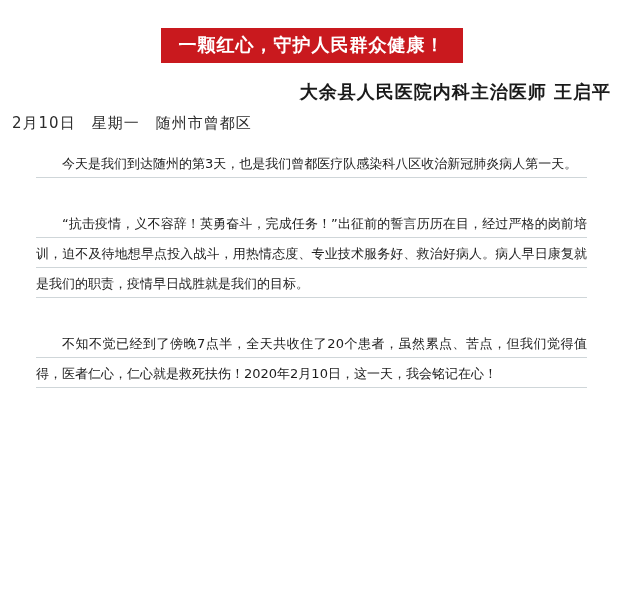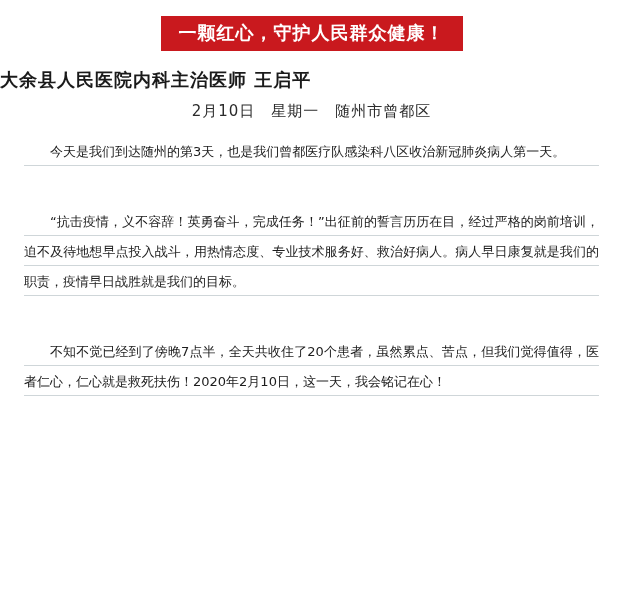--- a/index.html
+++ b/index.html
@@ -11,49 +11,49 @@
     height: 611px;
     background: #ffffff;
     font-family: "DejaVu Sans", "Liberation Sans", sans-serif;
     overflow: hidden;
   }
   .page {
     position: relative;
     width: 623px;
     height: 611px;
     box-sizing: border-box;
-    padding: 0;
+    padding: 12px;
   }
   .banner-wrap {
     text-align: center;
     padding-top: 16px;
   }
   .banner {
     display: inline-block;
     background: #c9191e;
     color: #ffffff;
     font-size: 18px;
     font-weight: bold;
     letter-spacing: 1px;
     padding: 6px 18px 7px 18px;
     line-height: 1.2;
   }
   .title-wrap {
-    text-align: left;
+    text-align: right;
     padding-top: 17px;
   }
   .title {
     color: #1a1a1a;
     font-size: 18px;
     font-weight: bold;
     letter-spacing: 1px;
     line-height: 1.3;
   }
   .subtitle-wrap {
-    text-align: center;
+    text-align: left;
     padding-top: 11px;
   }
   .subtitle {
     color: #2b2b2b;
     font-size: 15px;
     letter-spacing: 1px;
     line-height: 1.3;
   }
   .body {
     padding: 16px 24px 0 24px;
@@ -74,21 +74,21 @@
       rgba(0,0,0,0) 28px,
       #cfd6d9 28px,
       #cfd6d9 29px,
       rgba(0,0,0,0) 29px,
       rgba(0,0,0,0) 30px
     );
     background-size: 100% 30px;
     background-position: 0 0;
   }
   .para + .para {
-    margin-top: 40px;
+    margin-top: 30px;
   }
 </style>
 </head>
 <body>
 
 <div class="page">
 
   <div class="banner-wrap">
     <div class="banner">一颗红心，守护人民群众健康！</div>
   </div>

